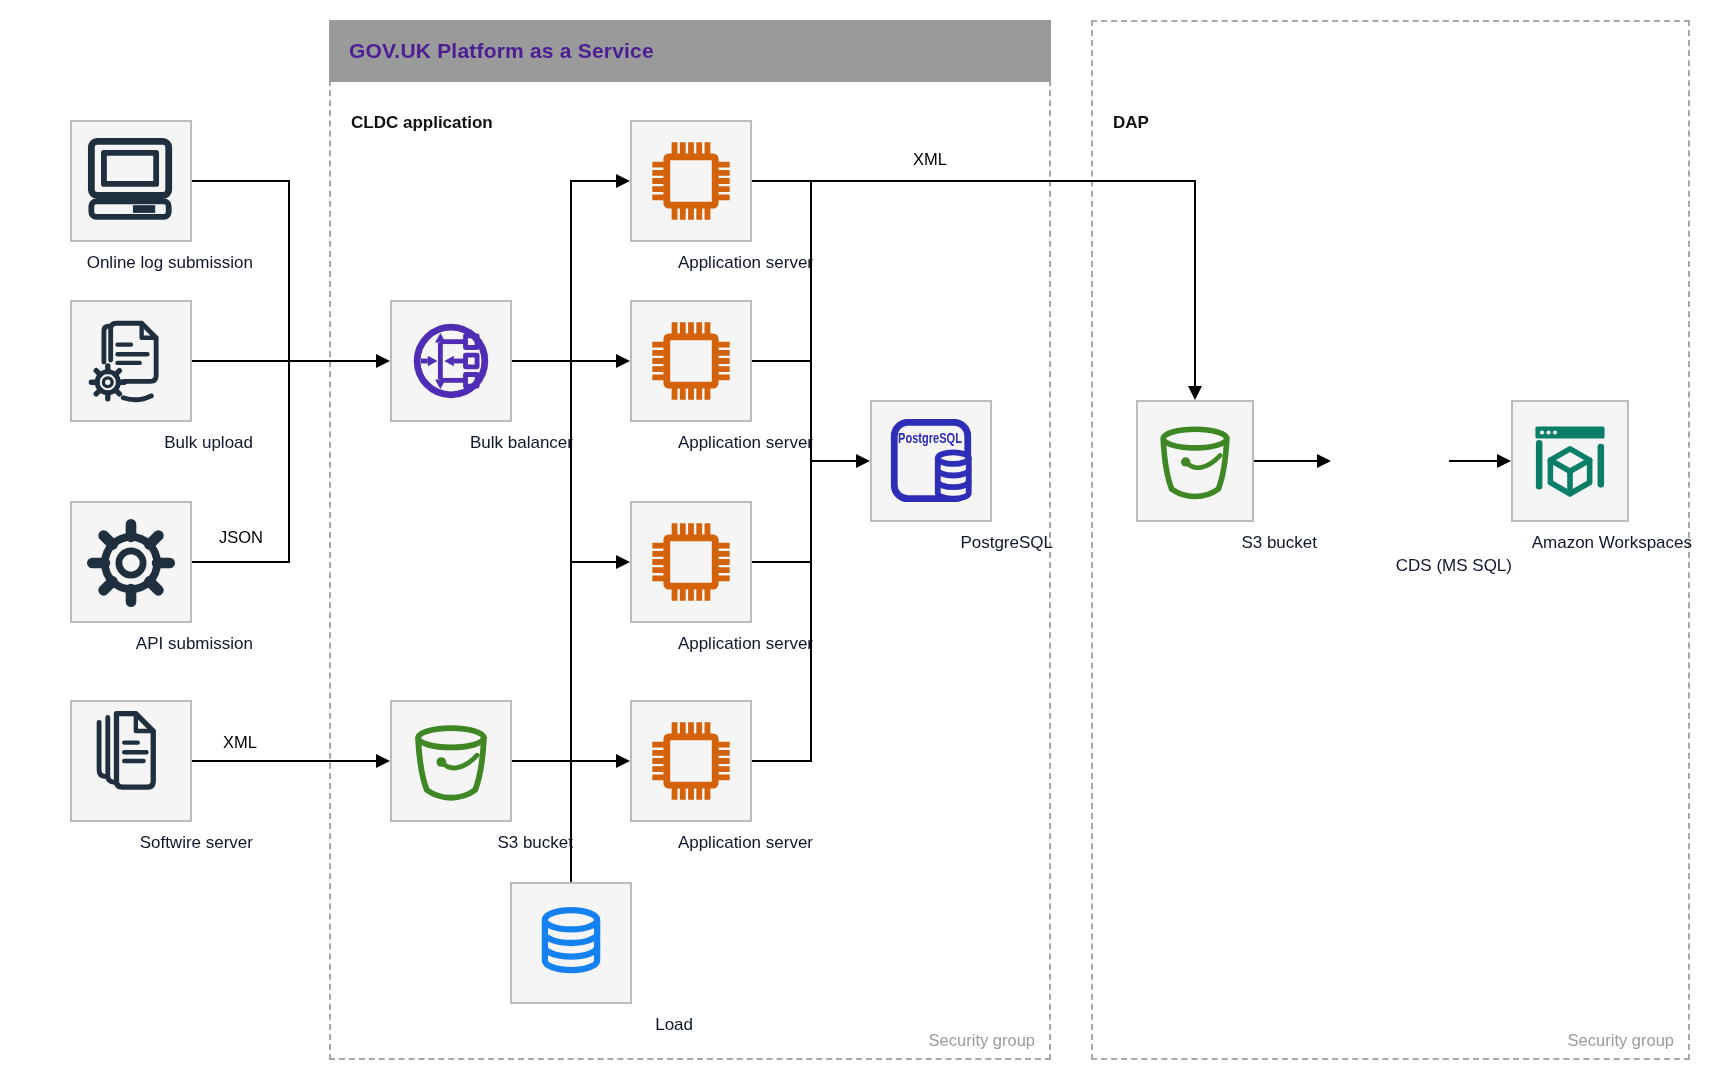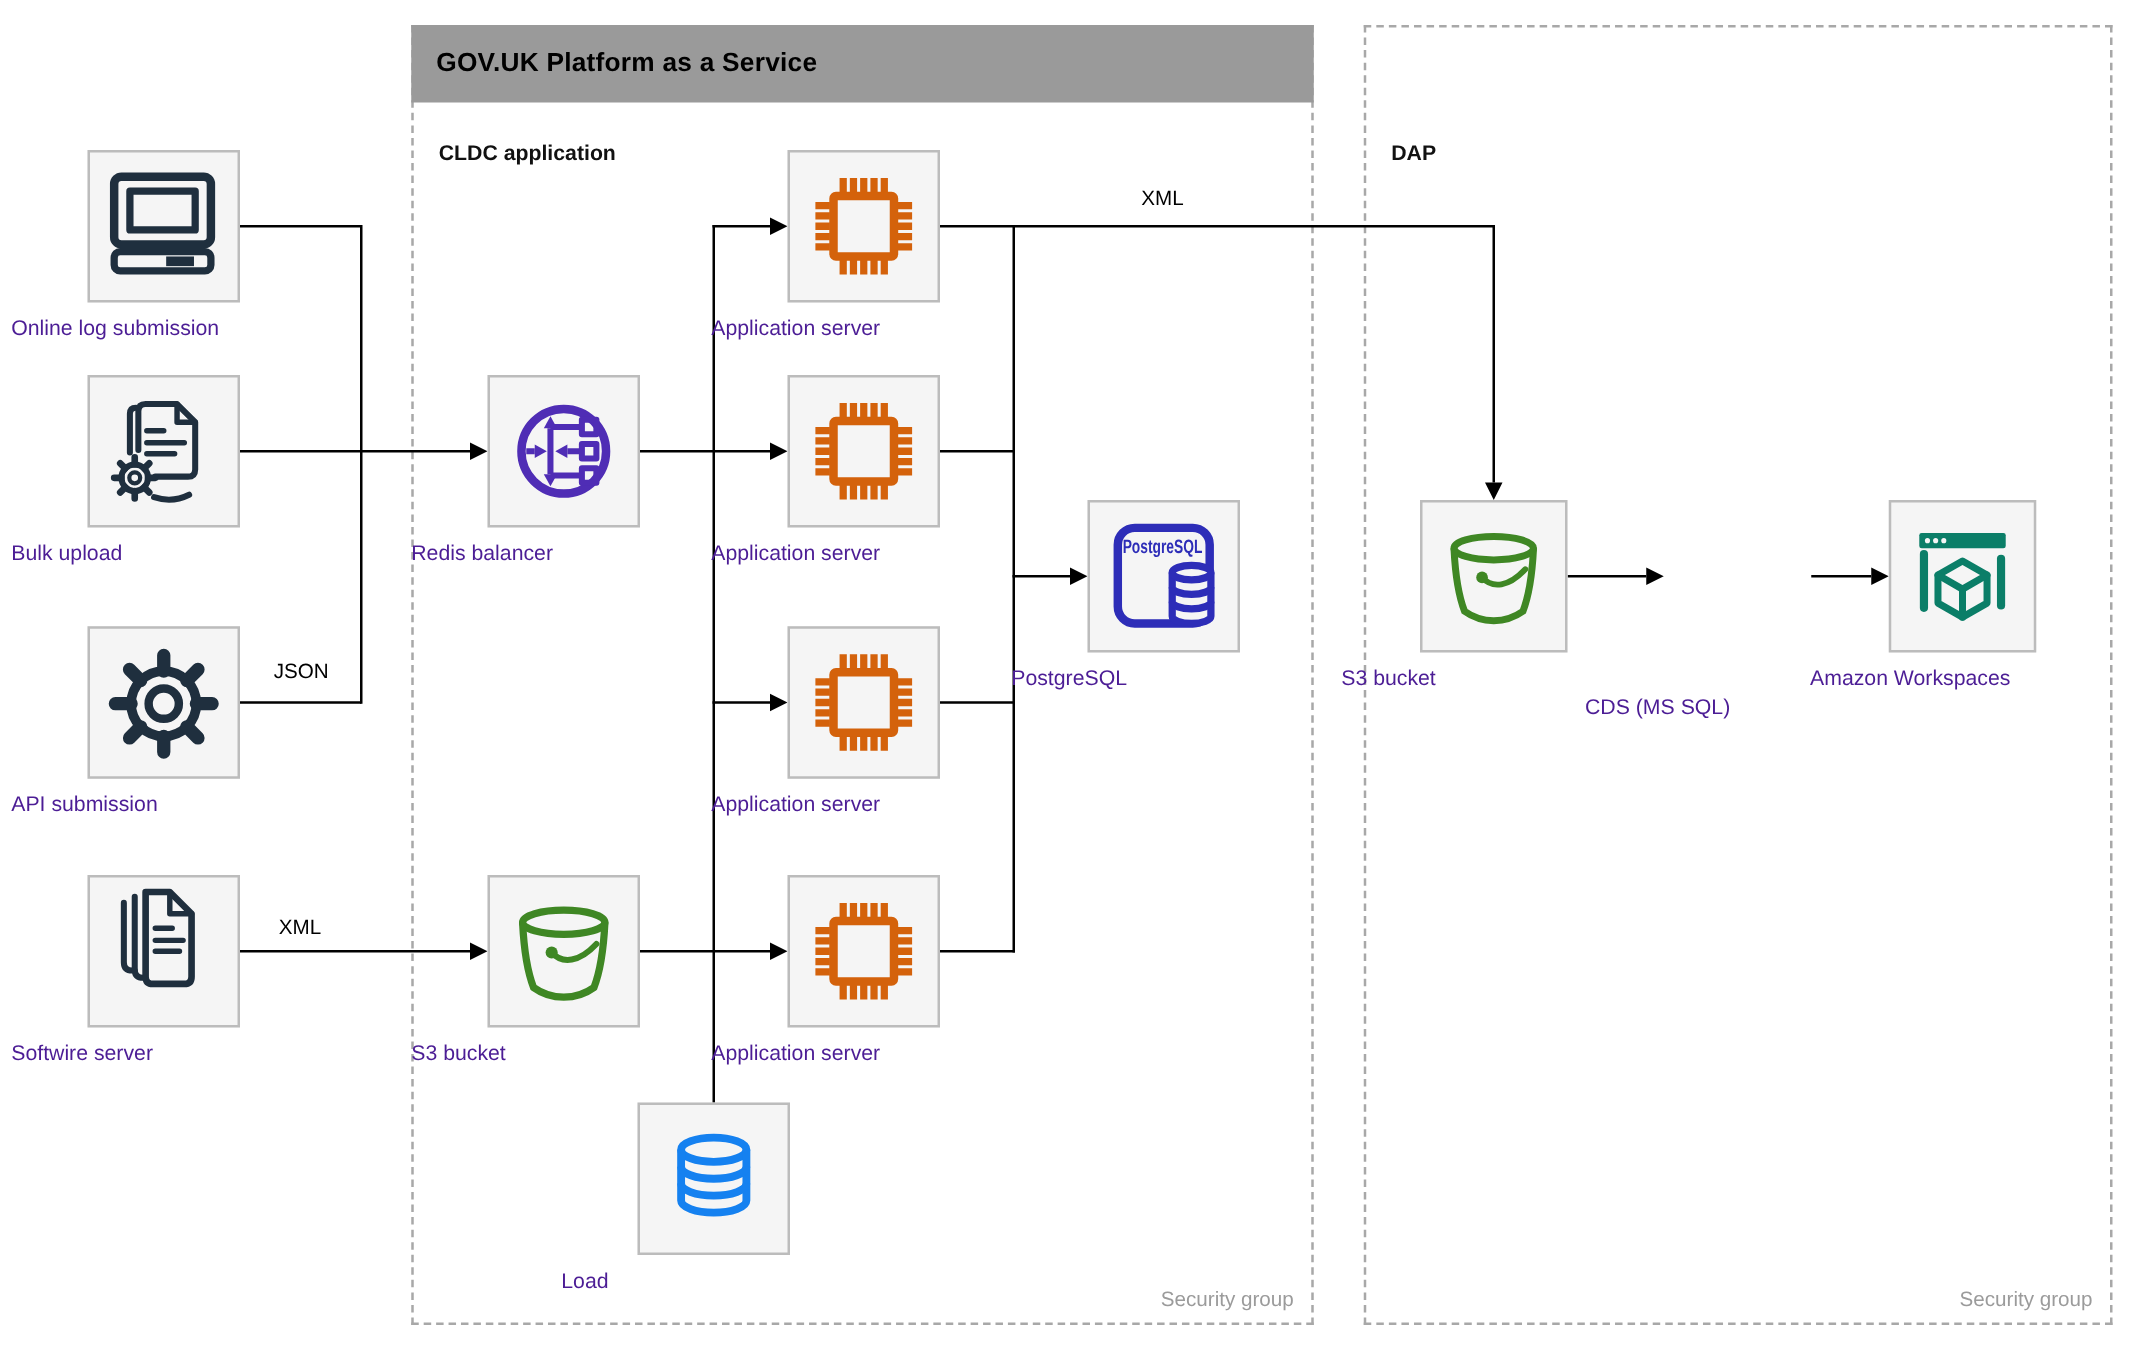--- a/index.html
+++ b/index.html
@@ -1,29 +1,29 @@
 <!DOCTYPE html>
 <html style="--header_bg: #9a9a9a; --container_border: #a8a8a8; --node_fill: #f5f5f5; --node_border: #bcbcbc; --line: #000000; --security_text: #9b9b9b; --icon_dark: #1f2f3e; --icon_orange: #d4620b; --icon_purple: #4f2db5; --icon_indigo: #2d2db8; --icon_green: #3f8724; --icon_blue: #1581f0; --icon_teal: #0b7e68;"><head>
 <meta charset="utf-8">
 <style>
   * { margin:0; padding:0; box-sizing:border-box; }
   body { width:1712px; height:1082px; background:#ffffff; font-family:"Liberation Sans", sans-serif; position:relative; overflow:hidden; }
   .canvas { position:absolute; left:0; top:0; width:1712px; height:1082px; }
 
   .container { position:absolute; border:2px dashed var(--container_border); background:transparent; }
-  .chdr { position:absolute; top:-2px; left:-2px; right:-2px; height:62px; background:var(--header_bg); color:#000000;
+  .chdr { position:absolute; top:-2px; left:-2px; right:-2px; height:62px; background:var(--header_bg); color:#4c1d95;
           font-weight:bold; font-size:21px; line-height:62px; padding-left:20px; letter-spacing:.2px; }
   .csub { position:absolute; top:91px; left:20px; font-weight:bold; font-size:17px; line-height:20px; color:#111; }
   .csec { position:absolute; bottom:8px; right:14px; font-size:16.5px; color:var(--security_text); }
 
   .node { position:absolute; width:122px; height:122px; background:var(--node_fill); border:2px solid var(--node_border);
           display:flex; align-items:center; justify-content:center; }
   .node.w118 { width:118px; }
   .node svg { width:118px; height:118px; display:block; }
-  .node-label { position:absolute; width:244px; text-align:left; font-size:17px; line-height:21px; color:#4c1d95; }
+  .node-label { position:absolute; width:244px; text-align:right; font-size:17px; line-height:21px; color:#0f172a; }
 
   .hl { position:absolute; height:2px; background:var(--line); }
   .vl { position:absolute; width:2px; background:var(--line); }
   .ar { position:absolute; width:0; height:0; border-top:7px solid transparent; border-bottom:7px solid transparent; border-left:14px solid var(--line); }
   .ad { position:absolute; width:0; height:0; border-left:7px solid transparent; border-right:7px solid transparent; border-top:14px solid var(--line); }
   .edge-label { position:absolute; width:100px; text-align:center; font-size:16.5px; line-height:20px; color:#000; }
 
   .c-dark   { color:var(--icon_dark); }
   .c-orange { color:var(--icon_orange); }
   .c-purple { color:var(--icon_purple); }
@@ -143,21 +143,21 @@
         <rect x="76" y="75" width="12" height="12"></rect>
       </g>
       <g fill="currentColor" stroke="none">
         <polygon points="50,32 44.5,42 55.5,42"></polygon>
         <polygon points="50,90 44.5,80 55.5,80"></polygon>
         <polygon points="47,61 37,55.5 37,66.5"></polygon>
         <polygon points="54,61 64,55.5 64,66.5"></polygon>
       </g>
     </svg>
   </div>
-  <div class="node-label" style="left:329px; top:432px;">Redis balancer</div>
+  <div class="node-label" style="left:329px; top:432px;">Bulk balancer</div>
 
   <div class="node" style="left:630px; top:120px;">
     <svg viewBox="0 0 122 122" class="c-orange" fill="none" stroke="currentColor">
       <rect x="36" y="36" width="50" height="50" rx="2" stroke-width="7" fill="#f5f5f5"></rect>
       <path d="M44 21 V33 M52.5 21 V33 M61 21 V33 M69.5 21 V33 M78 21 V33 M44 89 V101 M52.5 89 V101 M61 89 V101 M69.5 89 V101 M78 89 V101 M21 44 H33 M21 52.5 H33 M21 61 H33 M21 69.5 H33 M21 78 H33 M89 44 H101 M89 52.5 H101 M89 61 H101 M89 69.5 H101 M89 78 H101" stroke-width="6"></path>
     </svg>
   </div>
   <div class="node-label" style="left:569px; top:252px;">Application server</div>
 
   <div class="node" style="left:630px; top:300px;">

